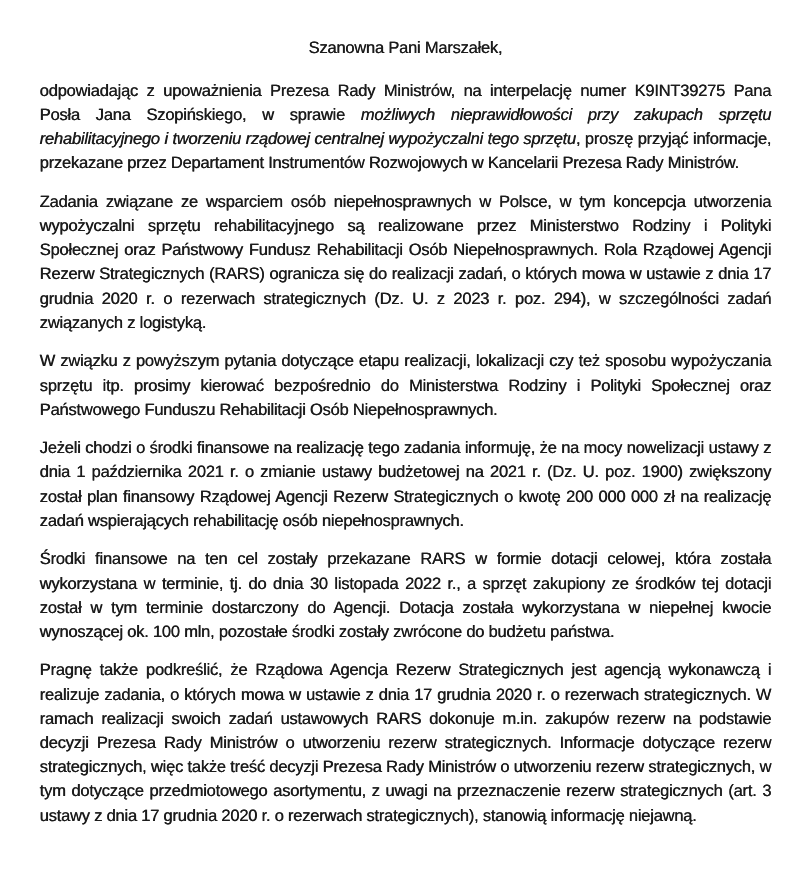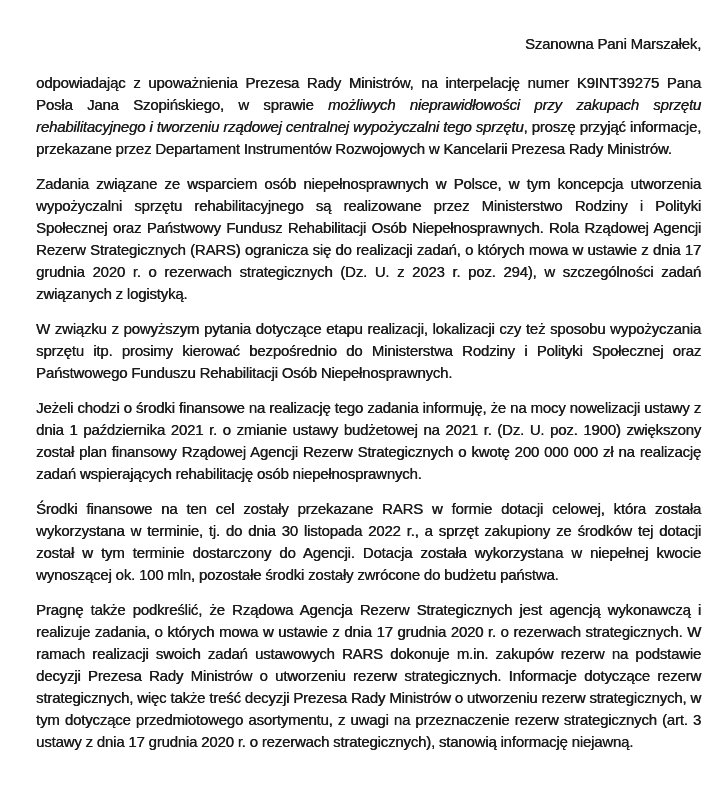--- a/index.html
+++ b/index.html
@@ -18,21 +18,21 @@
     overflow: hidden;
     font-family: "Liberation Sans", "DejaVu Sans", sans-serif;
     font-size: 15px;
     line-height: 22px;
     letter-spacing: -0.2px;
     
     text-shadow: 0.35px 0 0 currentColor;
   }
   .salutation {
     margin: 0 0 17px 0;
-    text-align: right;
+    text-align: center;
   }
   .para {
     margin: 0 0 13px 0;
     text-align: justify;
     text-justify: inter-word;
   }
   .para:last-child {
     margin-bottom: 16px;
   }
   .seg-normal { font-style: normal; }

